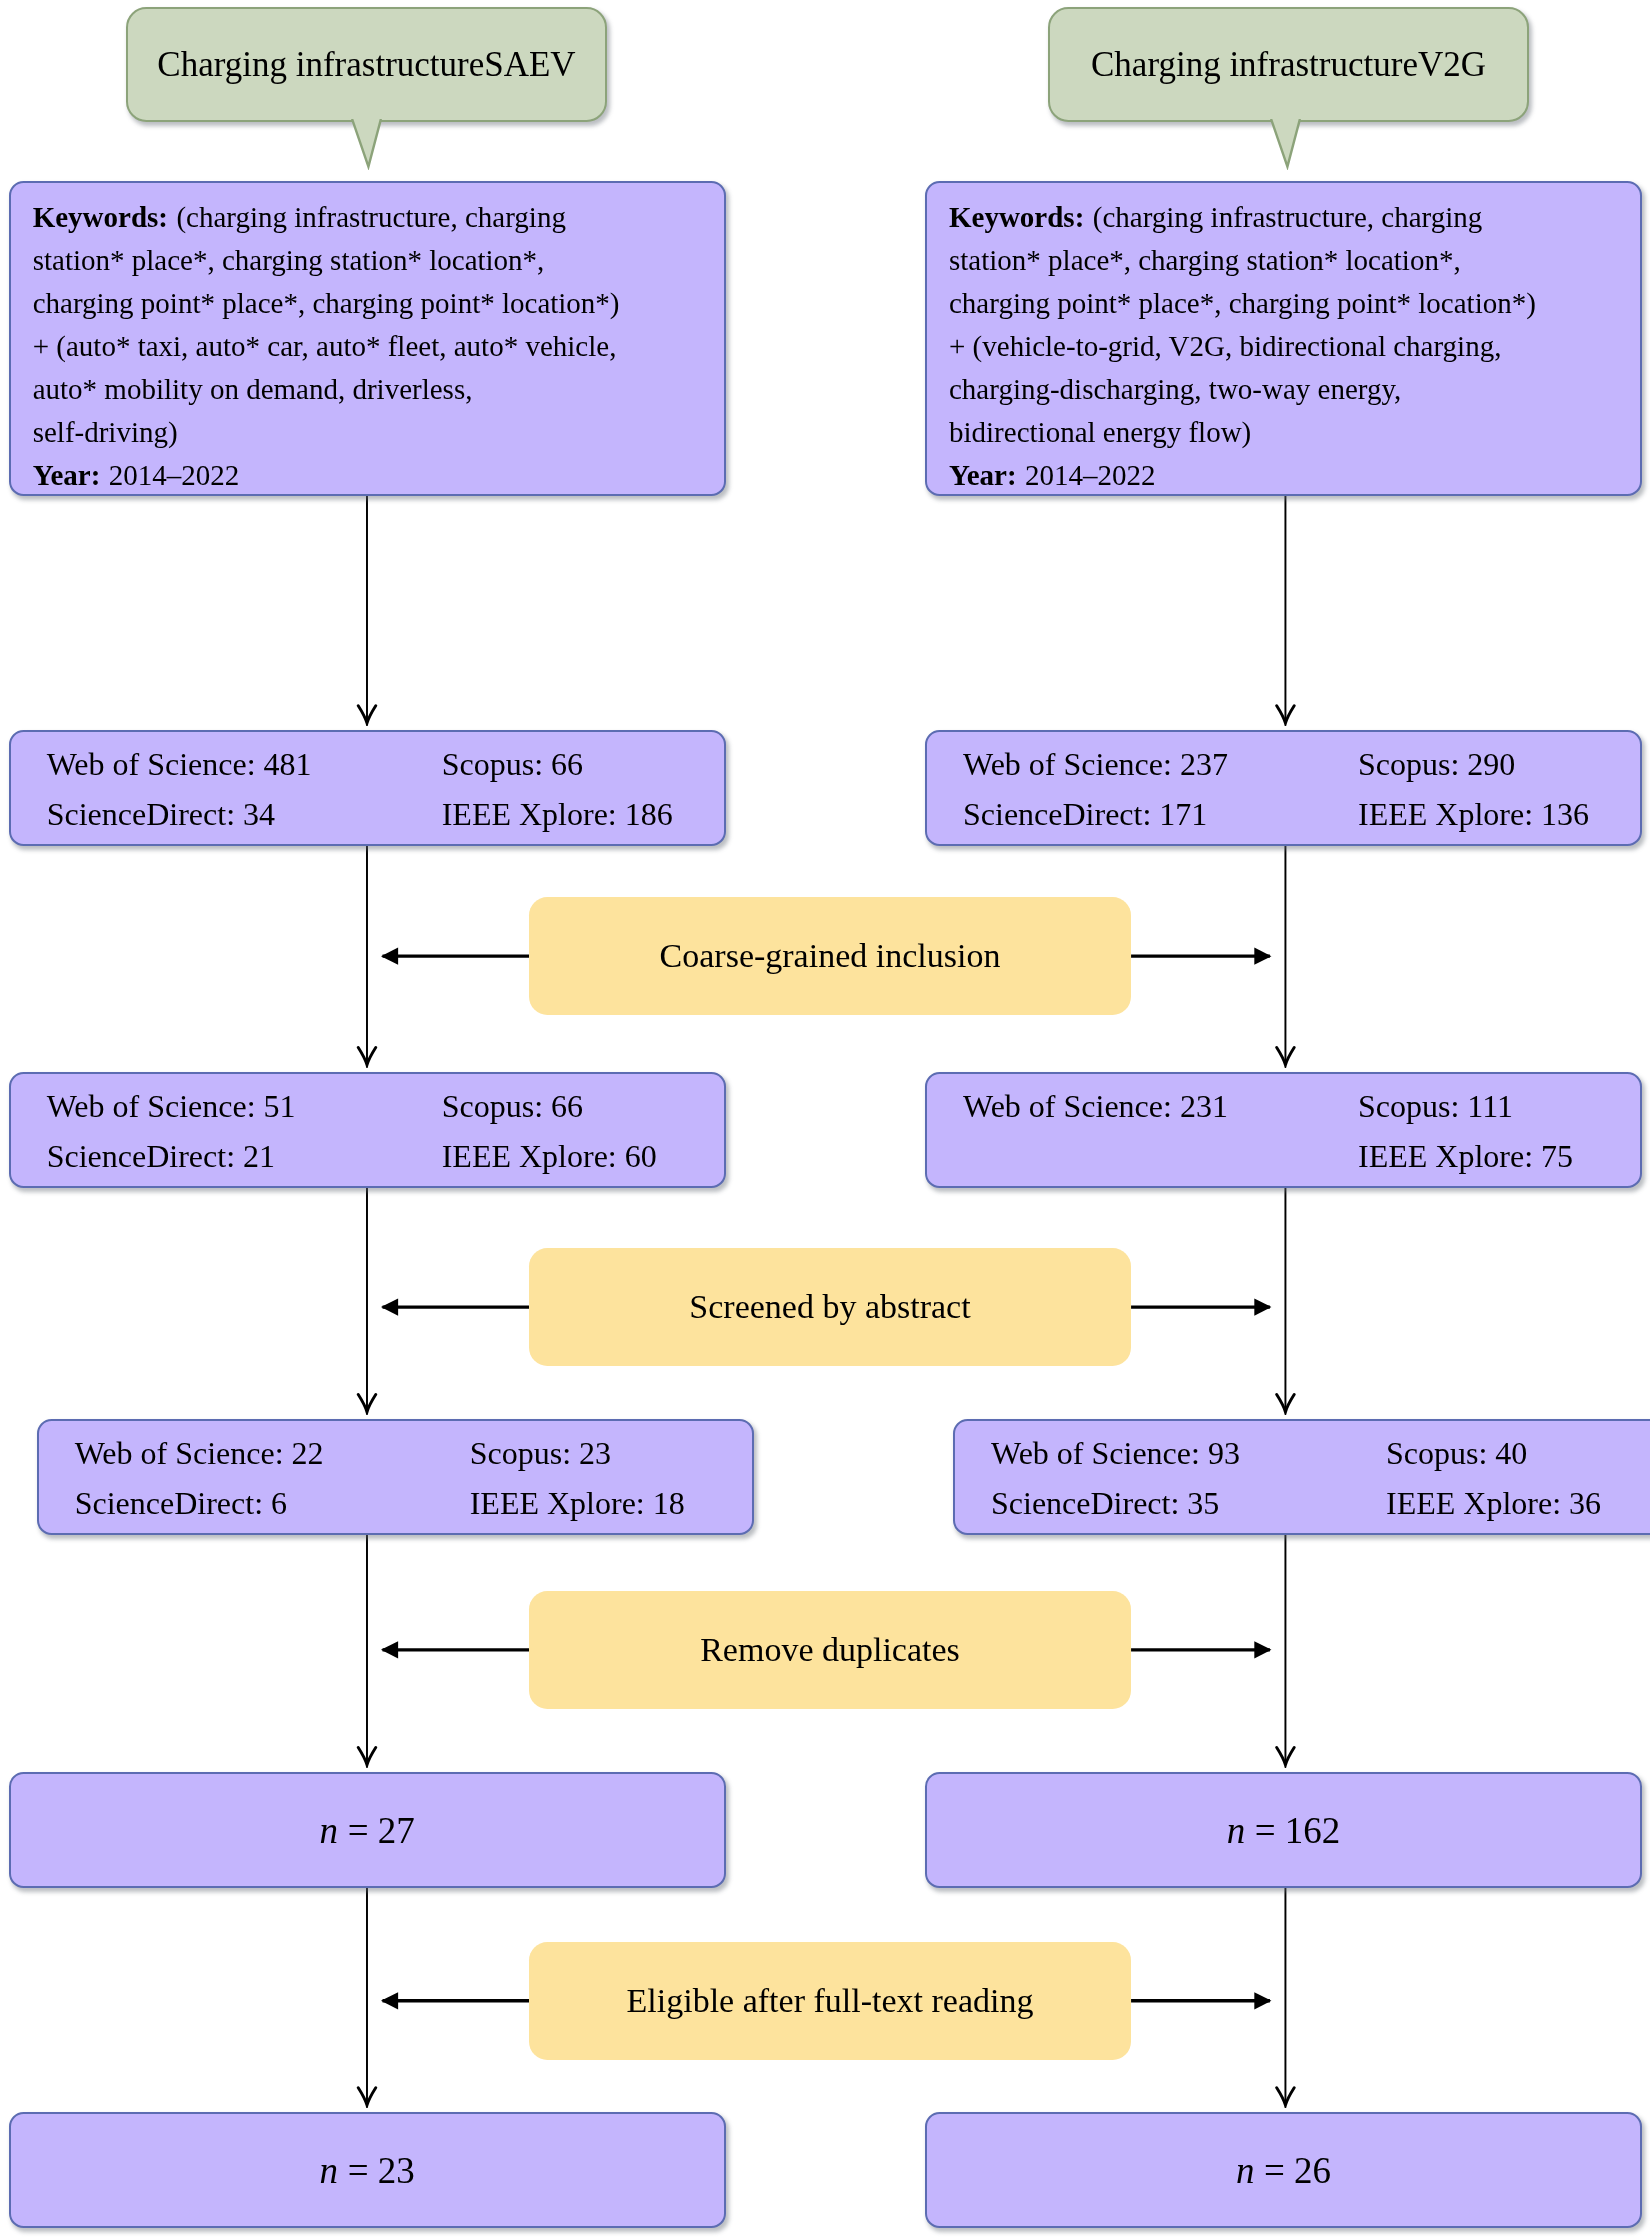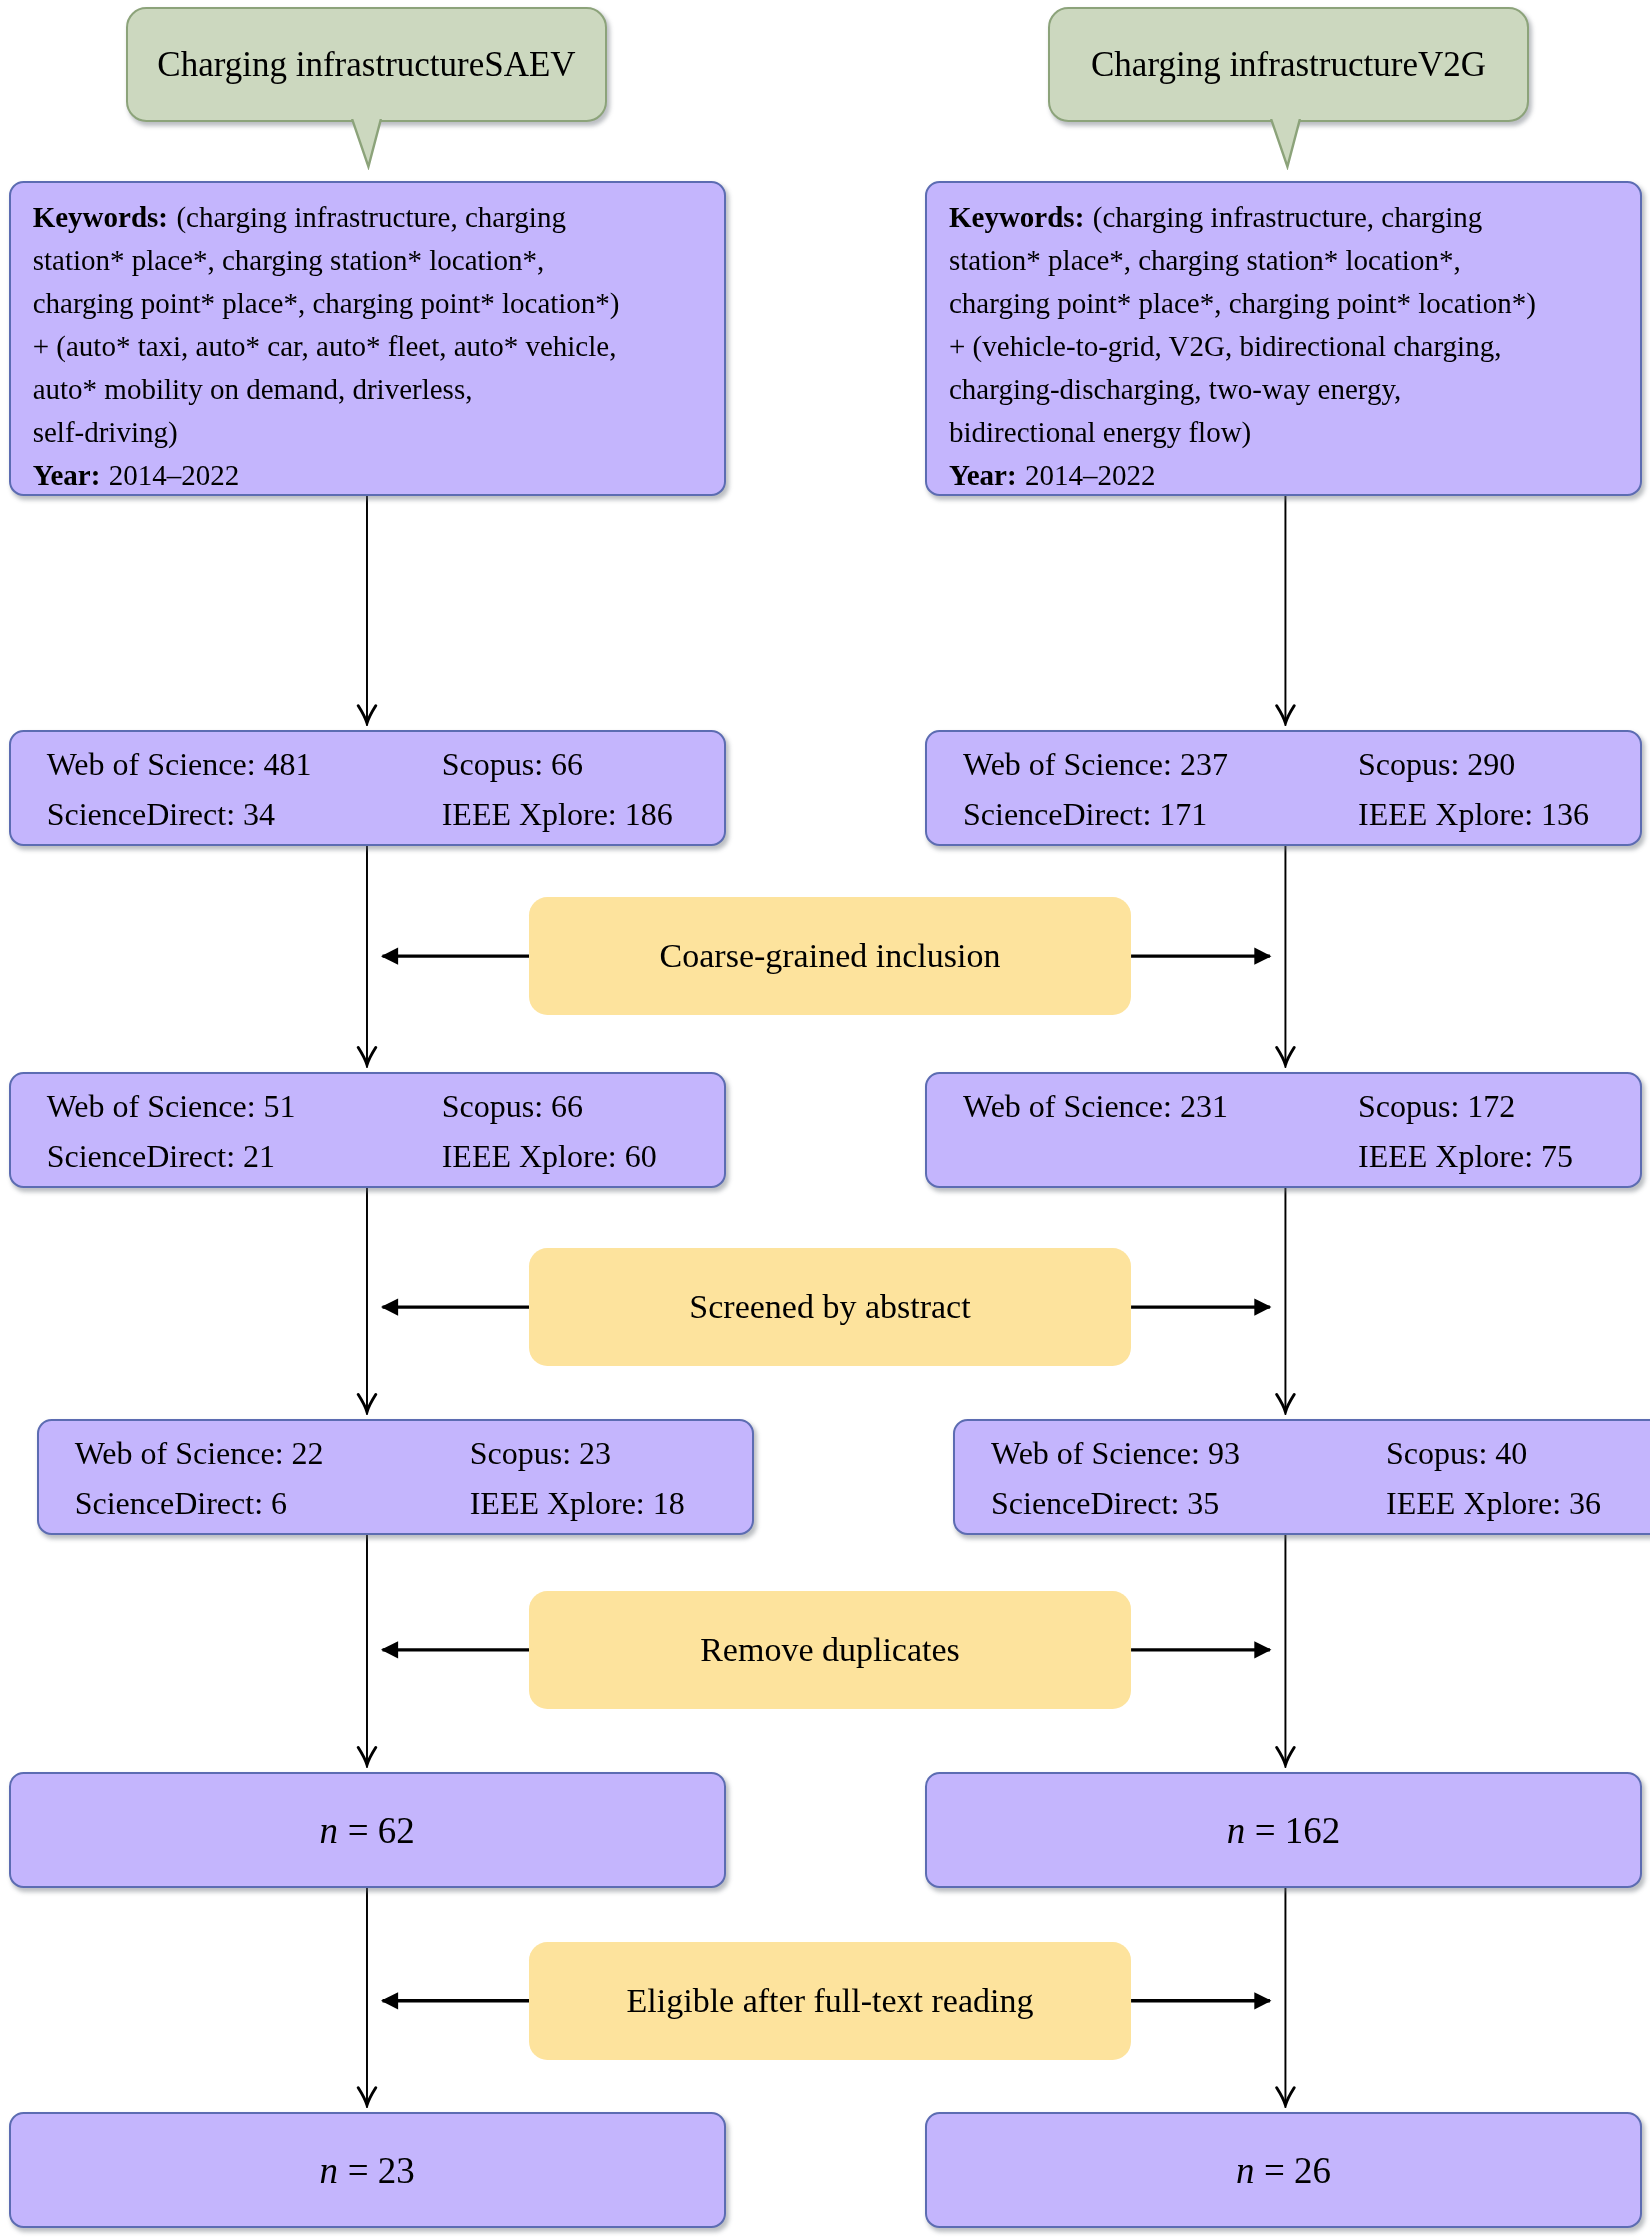--- a/index.html
+++ b/index.html
@@ -138,21 +138,21 @@
     <div>
       <div>Scopus: 66</div>
       <div>IEEE Xplore: 60</div>
     </div>
   </div>
   <div class="box bluebox stage stage2 col-r">
     <div>
       <div>Web of Science: 231</div>
     </div>
     <div>
-      <div>Scopus: 172</div>
+      <div>Scopus: 111</div>
       <div>IEEE Xplore: 75</div>
     </div>
   </div>
 
   <div class="box bluebox stage stage3 col-l">
     <div>
       <div>Web of Science: 22</div>
       <div>ScienceDirect: 6</div>
     </div>
     <div>
@@ -179,21 +179,21 @@
   </div>
   <div class="ybox y3">
     <span>Remove duplicates</span>
   </div>
   <div class="ybox y4">
     <span>Eligible after full-text reading</span>
   </div>
 
   <div class="box bluebox nrow nrow1 col-l">
     <span class="nvar">n</span>
-      <span>= 62</span>
+      <span>= 27</span>
   </div>
   <div class="box bluebox nrow nrow1 col-r">
     <span class="nvar">n</span>
       <span>= 162</span>
   </div>
   <div class="box bluebox nrow nrow2 col-l">
     <span class="nvar">n</span>
       <span>= 23</span>
   </div>
   <div class="box bluebox nrow nrow2 col-r">

